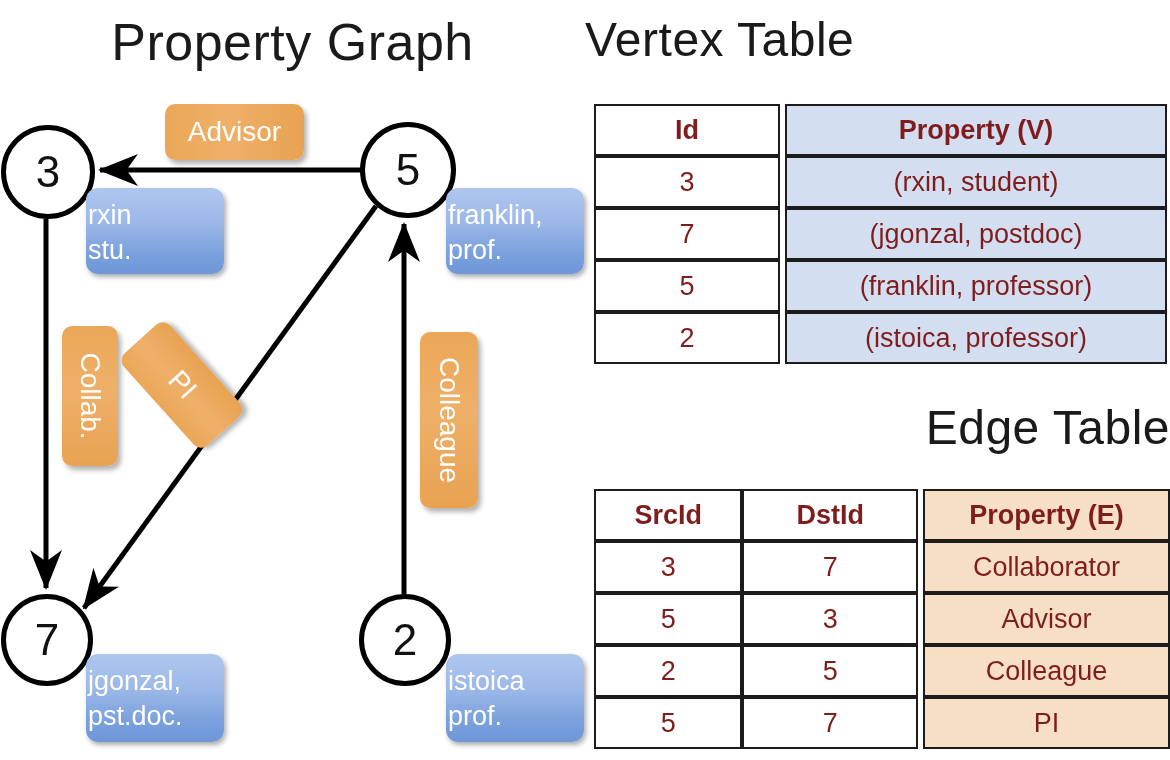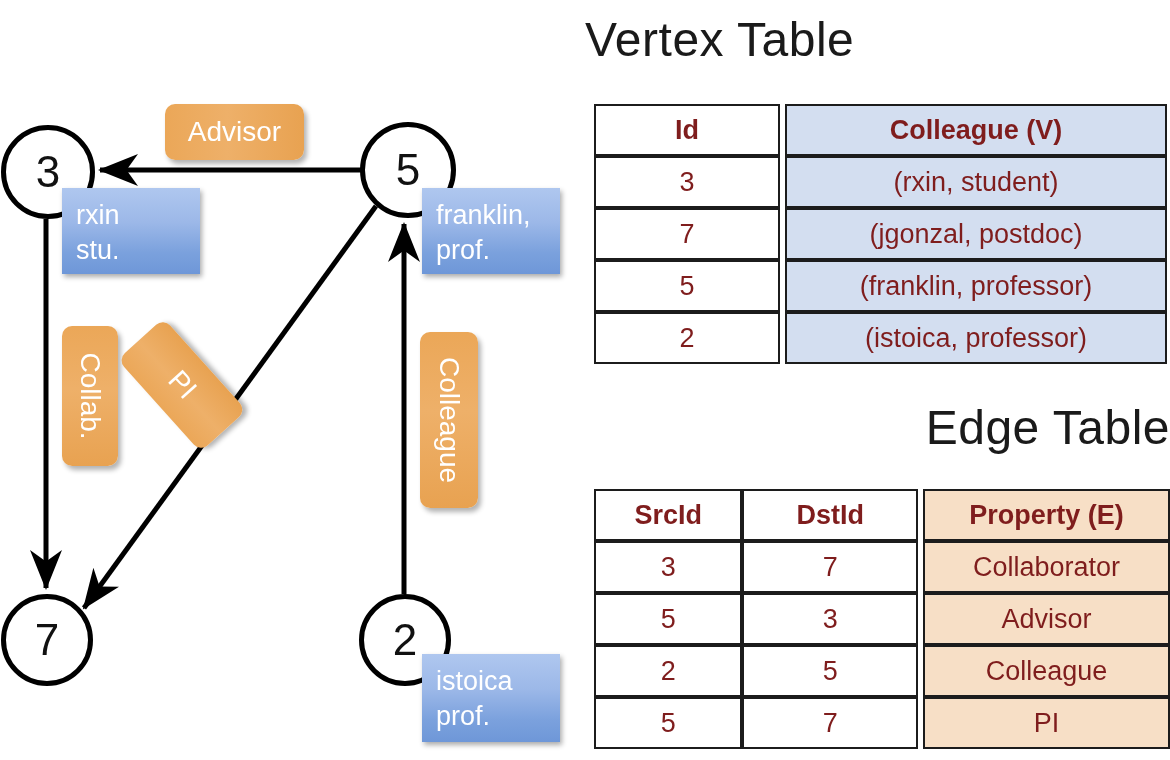--- a/index.html
+++ b/index.html
@@ -30,29 +30,30 @@
     background:#fff;
     display:flex;align-items:center;justify-content:center;
     font-size:44px;font-weight:300;
     color:#111;
     box-sizing:border-box;
   }
 
   
   .vbox{
     position:absolute;
-    border-radius:0;
+    border-radius:12px;
     background:linear-gradient(to bottom,#afc7ef 0%,#9cb8e8 40%,#7ba1dd 75%,#6e97d8 100%);
     box-shadow:2px 3px 5px rgba(0,0,0,.33);
     color:#ffffff;
     font-size:27px;
     line-height:1.28;
-    padding:10px 0 0 14px;
+    padding:10px 0 0 2px;
     box-sizing:border-box;
     font-weight:400;
+    margin-left:24px;
   }
 
   
   .ebox{
     position:absolute;
     border-radius:10px;
     background:linear-gradient(to right,#eba758 0%,#eeb069 45%,#e8a251 100%);
     box-shadow:3px 4px 5px rgba(0,0,0,.30);
     color:#ffffff;
     font-size:28px;
@@ -81,20 +82,21 @@
   .tbl td.hdr{font-weight:700;}
   .tbl td.propv{background:#d3def0;}
   .tbl td.prope{background:#f7dfc6;}
   .gapcol{border:none !important;background:transparent !important;width:5px;padding:0;}
 </style>
 </head>
 <body>
 
 <div id="root">
 
+  <div class="title" id="title-property-graph">Property Graph</div>
 
   <div class="title" id="title-vertex-table">Vertex Table</div>
 
   <div class="title" id="title-edge-table">Edge Table</div>
 
   <svg id="graph-svg" viewBox="0 0 585 760" xmlns="http://www.w3.org/2000/svg">
     <defs>
       <marker id="ah" markerWidth="9" markerHeight="9" refX="7.6" refY="3.2" orient="auto" markerUnits="strokeWidth">
         <path d="M0,0 L8,3.2 L0,6.4 L2.3,3.2 z" fill="#000"></path>
       </marker>
@@ -136,20 +138,24 @@
   <div class="vbox" style="left:62px;top:188px;width:138px;height:86px;">
     <div>rxin</div>
     <div>stu.</div>
   </div>
 
   <div class="vbox" style="left:422px;top:188px;width:138px;height:86px;">
     <div>franklin,</div>
     <div>prof.</div>
   </div>
 
+  <div class="vbox" style="left:62px;top:654px;width:138px;height:88px;">
+    <div>jgonzal,</div>
+    <div>pst.doc.</div>
+  </div>
 
   <div class="vbox" style="left:422px;top:654px;width:138px;height:88px;">
     <div>istoica</div>
     <div>prof.</div>
   </div>
 
   <div class="ebox" style="left:165px;top:104px;width:139px;height:56px;">
     <span class="lbl">Advisor</span>
   </div>
 
@@ -163,21 +169,21 @@
 
   <div class="ebox vert rot90" style="left:420px;top:332px;width:58px;height:176px;">
     <span class="lbl">Colleague</span>
   </div>
 
   <table class="tbl" id="vertex-table" style="left:594px;top:104px;">
     <tbody>
       <tr>
         <td class="hdr" style="width:182px;">Id</td>
         <td class="gapcol"></td>
-        <td class="hdr propv" style="width:378px;">Colleague (V)</td>
+        <td class="hdr propv" style="width:378px;">Property (V)</td>
       </tr>
       <tr>
         <td>3</td>
         <td class="gapcol"></td>
         <td class="propv">(rxin, student)</td>
       </tr>
       <tr>
         <td>7</td>
         <td class="gapcol"></td>
         <td class="propv">(jgonzal, postdoc)</td>

